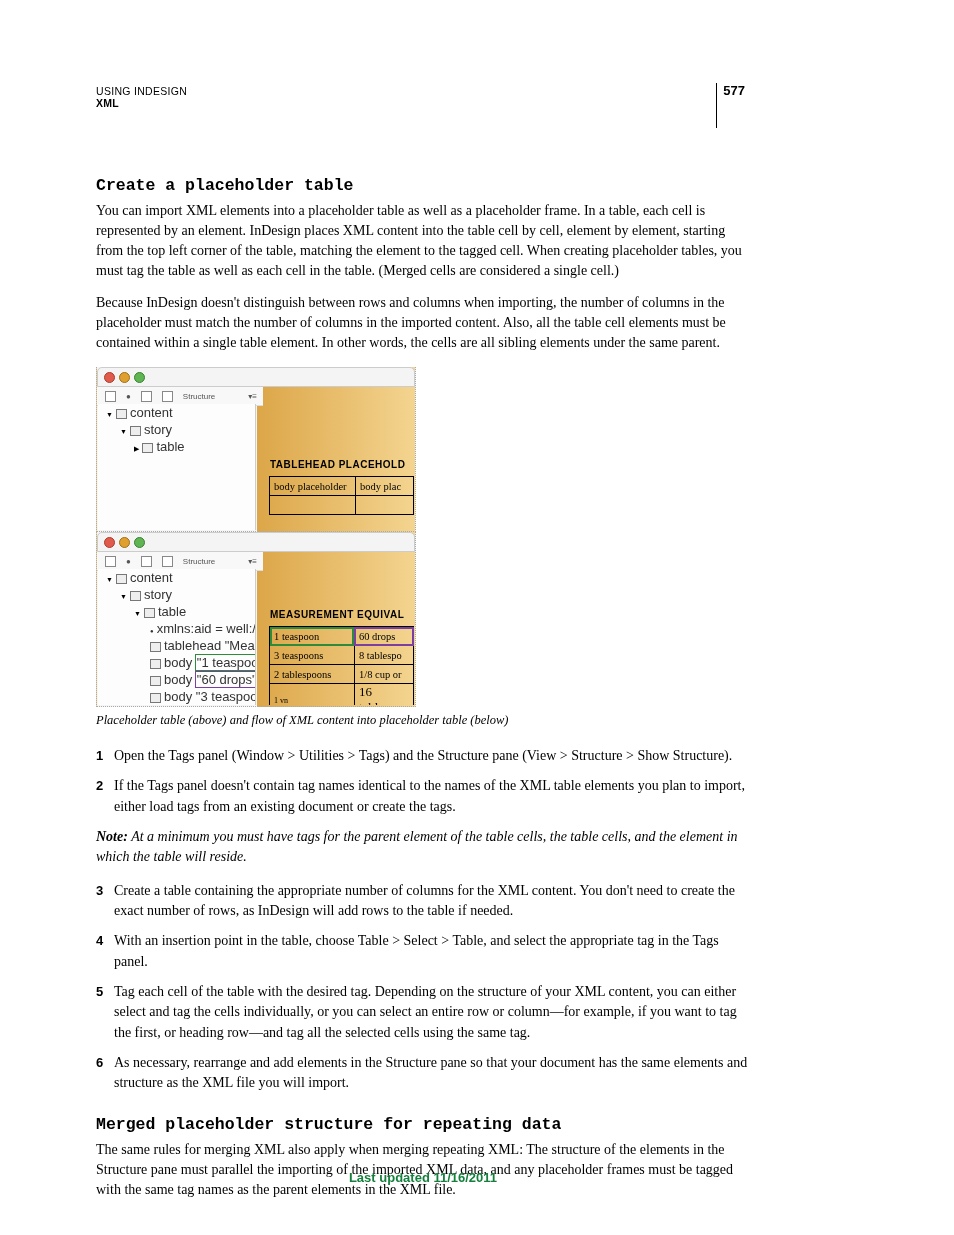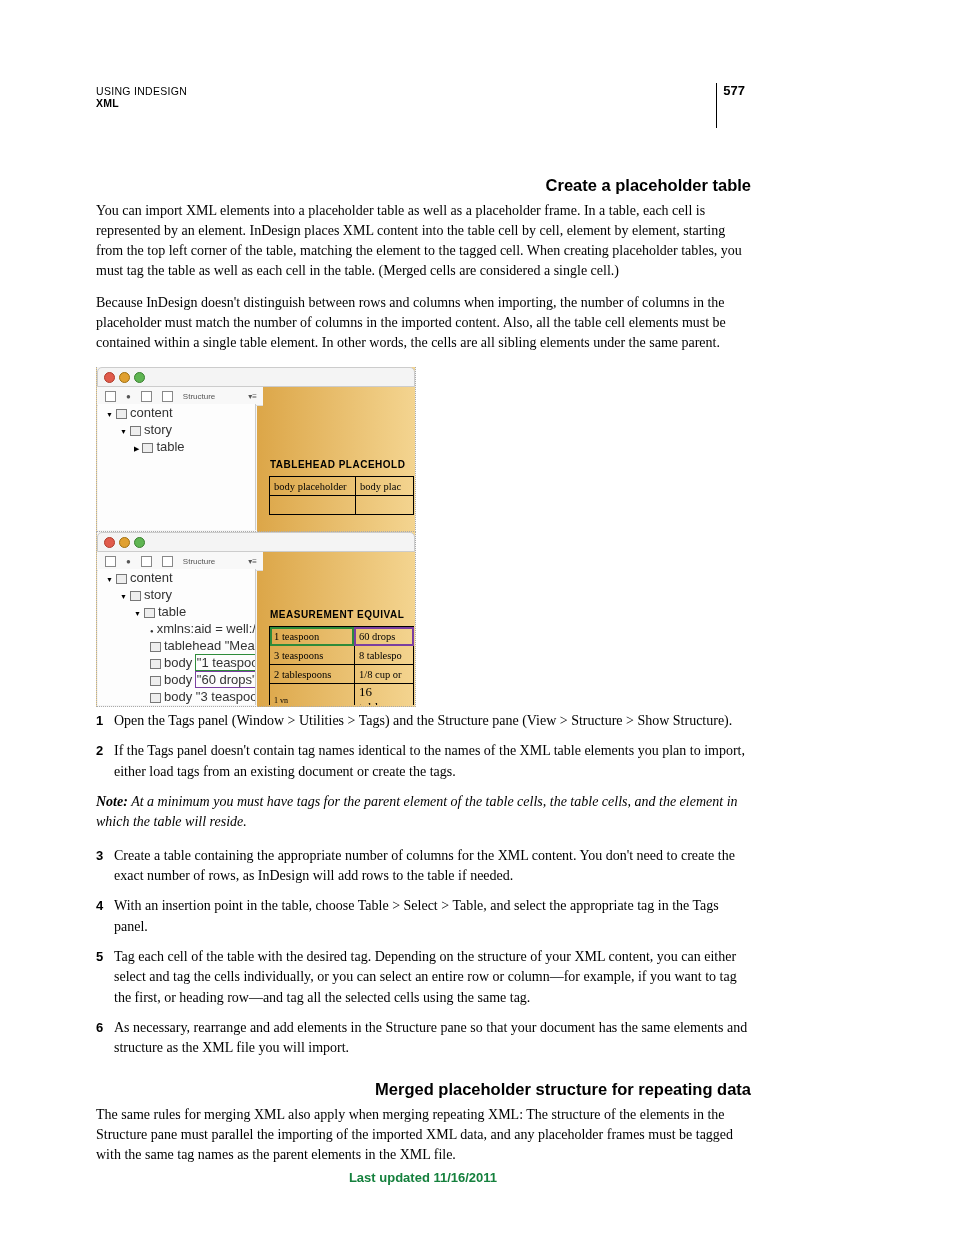--- a/index.html
+++ b/index.html
@@ -31,25 +31,24 @@
     font-size: 10.5px;
   }
   .pgnum-box {
     border-left: 1px solid #000;
     padding: 0 6px 30px 6px;
     font-weight: bold;
     font-size: 13px;
     margin-top: -2px;
   }
   h2.section {
-    font-family: Liberation Sans, sans-serif;
+    font-family: Liberation Mono, monospace;
     font-weight: bold;
     font-size: 16.5px;
     margin: 48px 0 6px 0;
-    text-align: right;
   }
   .body-para {
     font-size: 14px;
     line-height: 1.43;
     margin: 0 0 12px 0;
     text-align: left;
   }
   .caption {
     font-style: italic;
     font-size: 12.5px;
@@ -286,20 +285,21 @@
                 <td class="c2">1/8 cup or</td>
               </tr>
           <tr>
                 <td class="c1" style="border-bottom:none;font-size:8px;">1 vn</td>
                 <td class="c2" style="border-bottom:none;font-size:13px;">16 tablesn</td>
               </tr>
         </tbody>
           </table>
       </div>
     </div>
+    <p class="caption">Placeholder table (above) and flow of XML content into placeholder table (below)</p>
   </div>
 
   <div class="steps">
     <div class="step">
         <div class="step-num">1</div>
         <div class="step-text">Open the Tags panel (Window &gt; Utilities &gt; Tags) and the Structure pane (View &gt; Structure &gt; Show Structure).</div>
       </div>
     <div class="step">
         <div class="step-num">2</div>
         <div class="step-text">If the Tags panel doesn't contain tag names identical to the names of the XML table elements you plan to import, either load tags from an existing document or create the tags.</div>

